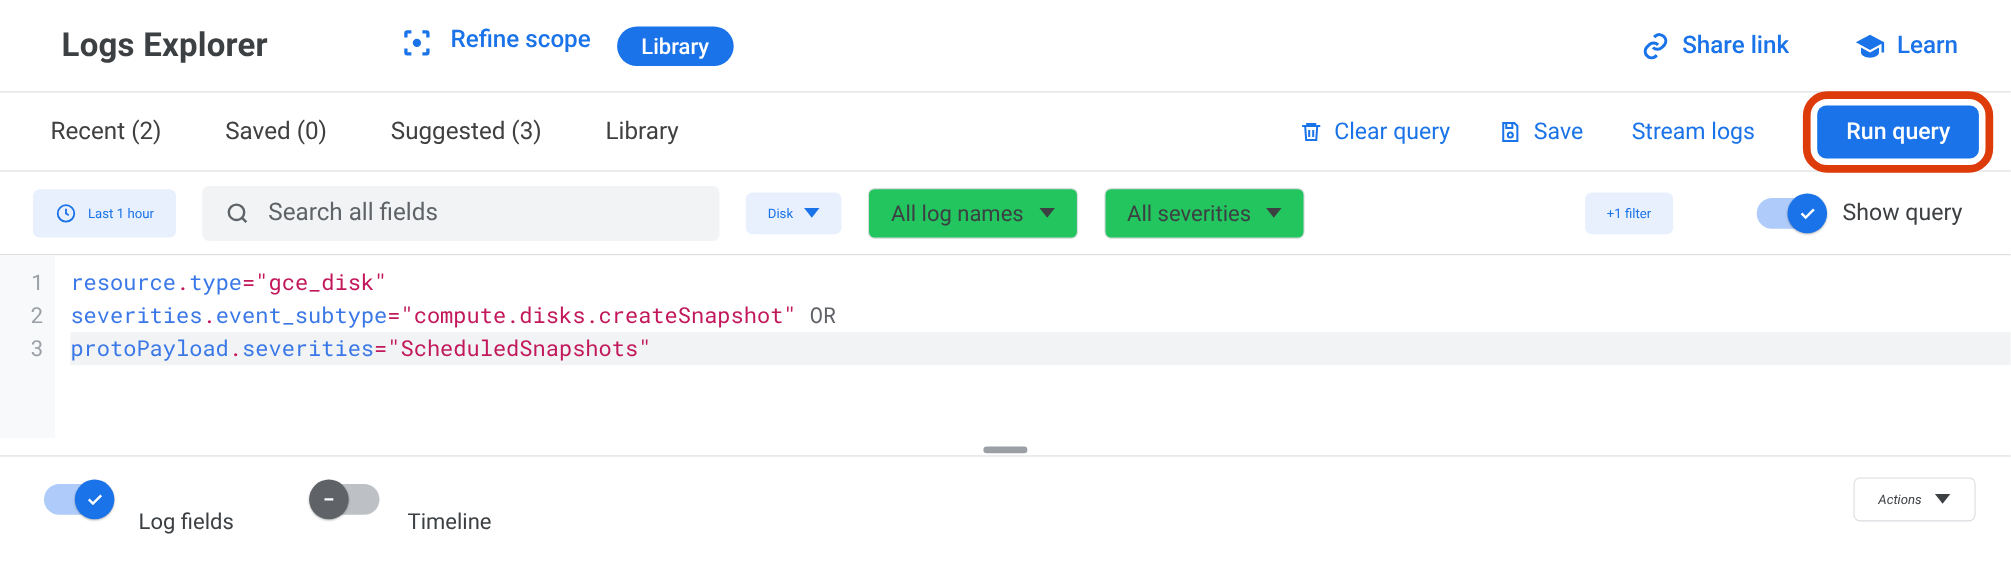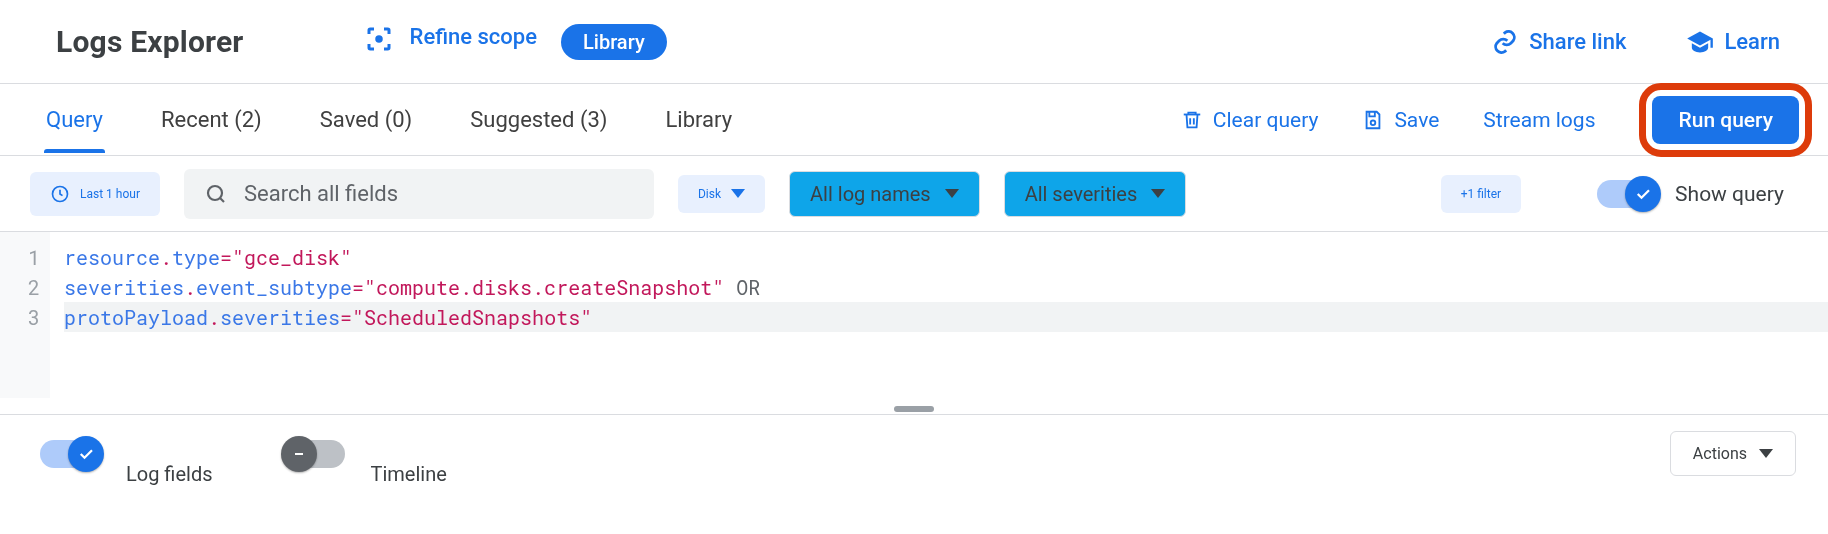--- a/index.html
+++ b/index.html
@@ -66,21 +66,21 @@
     height: 76px;
     padding: 0 44px 0 30px;
     border-bottom: 1px solid #dadce0;
     gap: 24px;
   }
   .chip {
     background:#e8f0fe; color:#1a73e8; border-radius:6px;
     padding:12px 20px; display:flex; align-items:center; gap:10px; font-size:12px;
   }
   .chip-outline {
-    border:1px solid #dadce0; border-radius:6px; background:#0ea5e9;
+    border:1px solid #dadce0; border-radius:6px; background:#22c55e;
     padding:10px 20px; display:flex; align-items:center; gap:14px; font-size:20px;
     color:#3c4043;
   }
   .search-box {
     flex:0 0 470px;
     background:#f1f3f4; border-radius:6px; height:50px;
     display:flex; align-items:center; gap:16px; padding:0 20px;
     color:#5f6368; font-size:22px;
   }
   .toggle {
@@ -115,21 +115,21 @@
   .drag-handle { text-align:center; padding:8px 0 2px; }
   .drag-handle .bar { width:40px; height:6px; border-radius:4px; background:#9aa0a6; margin:0 auto; }
 
   .footer {
     height:78px; border-top:1px solid #dadce0;
     padding:0 32px 0 40px; display:flex; align-items:center; gap:26px;
   }
   .footer .label { font-size:20px;margin-top:41px; }
   .actions-btn {
     border:1px solid #dadce0; border-radius:6px; padding:12px 22px;
-    font-size:16px; display:flex; align-items:center; gap:12px;
+    font-size:12px; display:flex; align-items:center; gap:12px;font-style:italic;
   }
 
  svg { display:block; }
  .caret { width:0; height:0; border-left:7px solid transparent; border-right:7px solid transparent; border-top:9px solid currentColor; }
 </style>
 </head>
 <body>
 
 <div class="row header">
   <div class="title">Logs Explorer</div>
@@ -161,21 +161,20 @@
       <svg width="28" height="28" viewBox="0 0 24 24" fill="#1a73e8">
           <path d="M12 3 1 9l11 6 9-5v7h2V9L12 3z"></path>
           <path d="M5 13v4c0 2 3 4 7 4s7-2 7-4v-4l-7 4-7-4z"></path>
         </svg>
     </span>
     <span>Learn</span>
   </div>
 </div>
 
 <div class="row tabs-row">
-  <div class="tab active">Query</div>
   <div class="tab">Recent (2)</div>
   <div class="tab">Saved (0)</div>
   <div class="tab">Suggested (3)</div>
   <div class="tab">Library</div>
   <div class="spacer"></div>
   <div class="tools-right">
     <div class="tool">
       <span>
         <svg width="22" height="22" viewBox="0 0 24 24" fill="none" stroke="#1a73e8" stroke-width="2">
             <path d="M3 6h18"></path>

